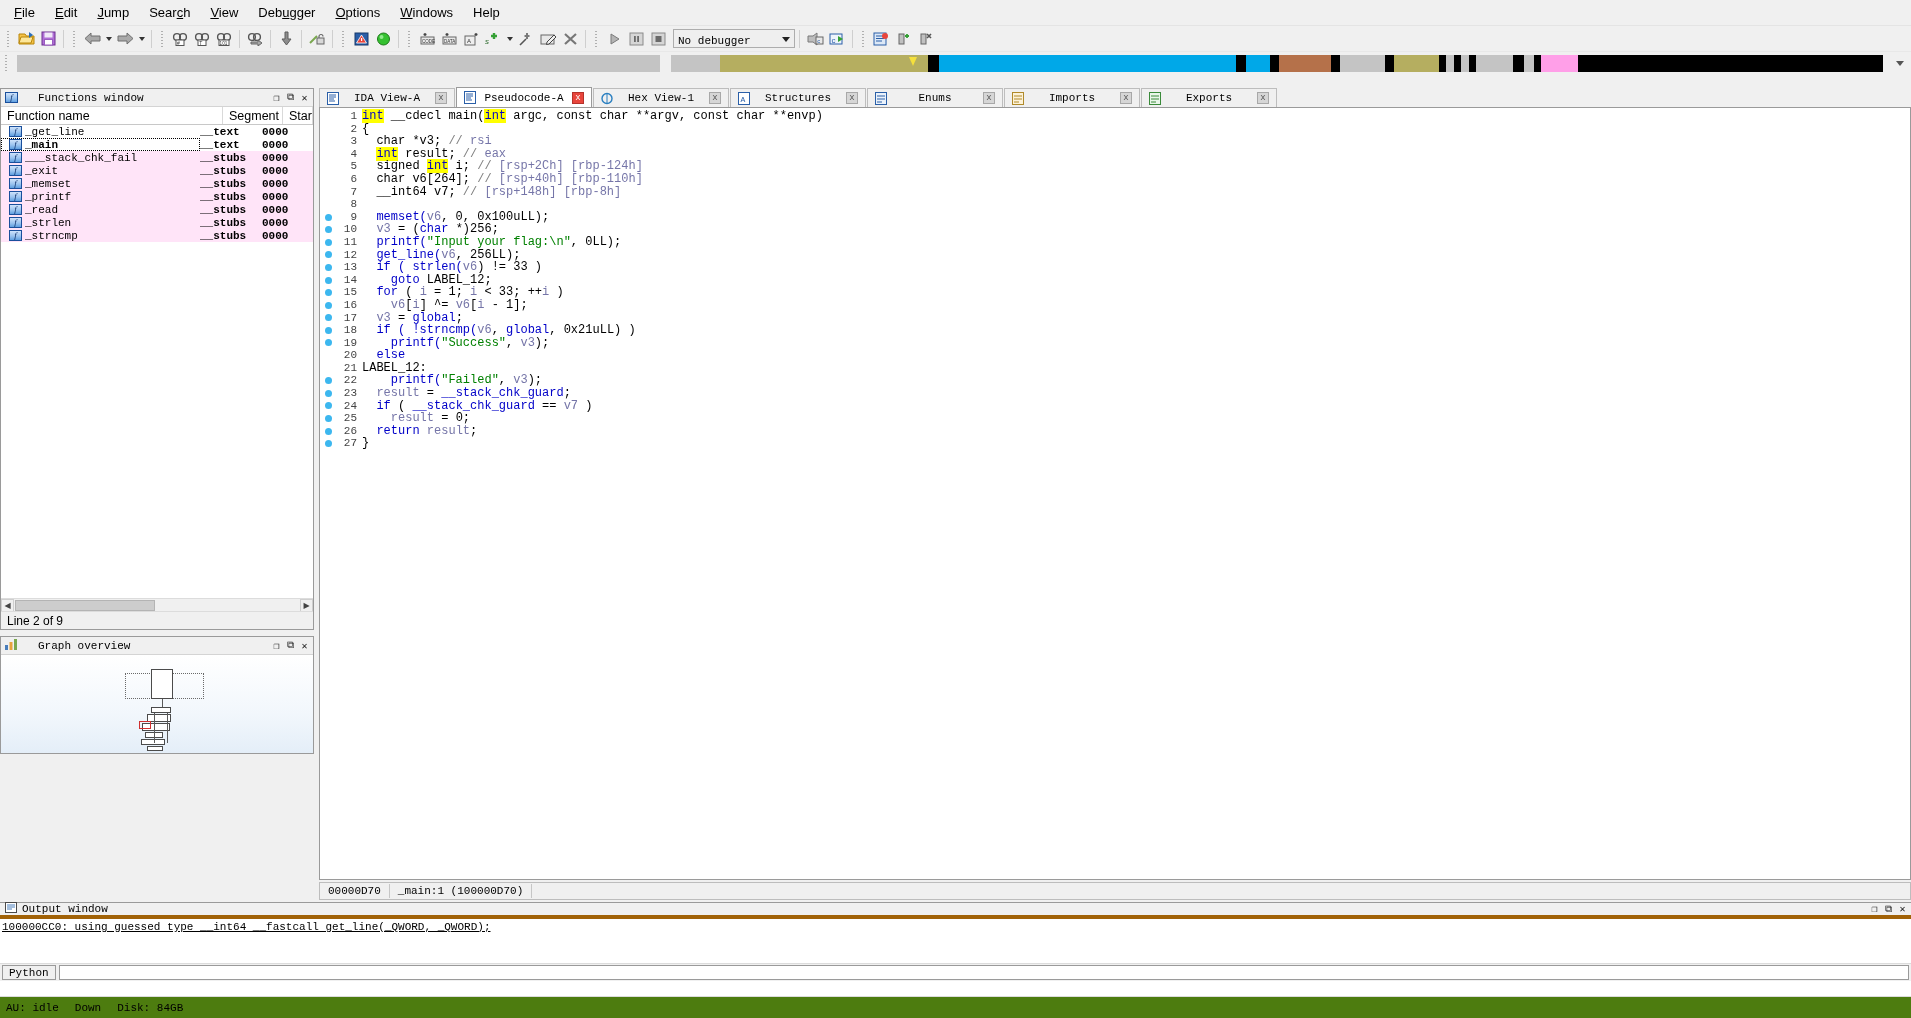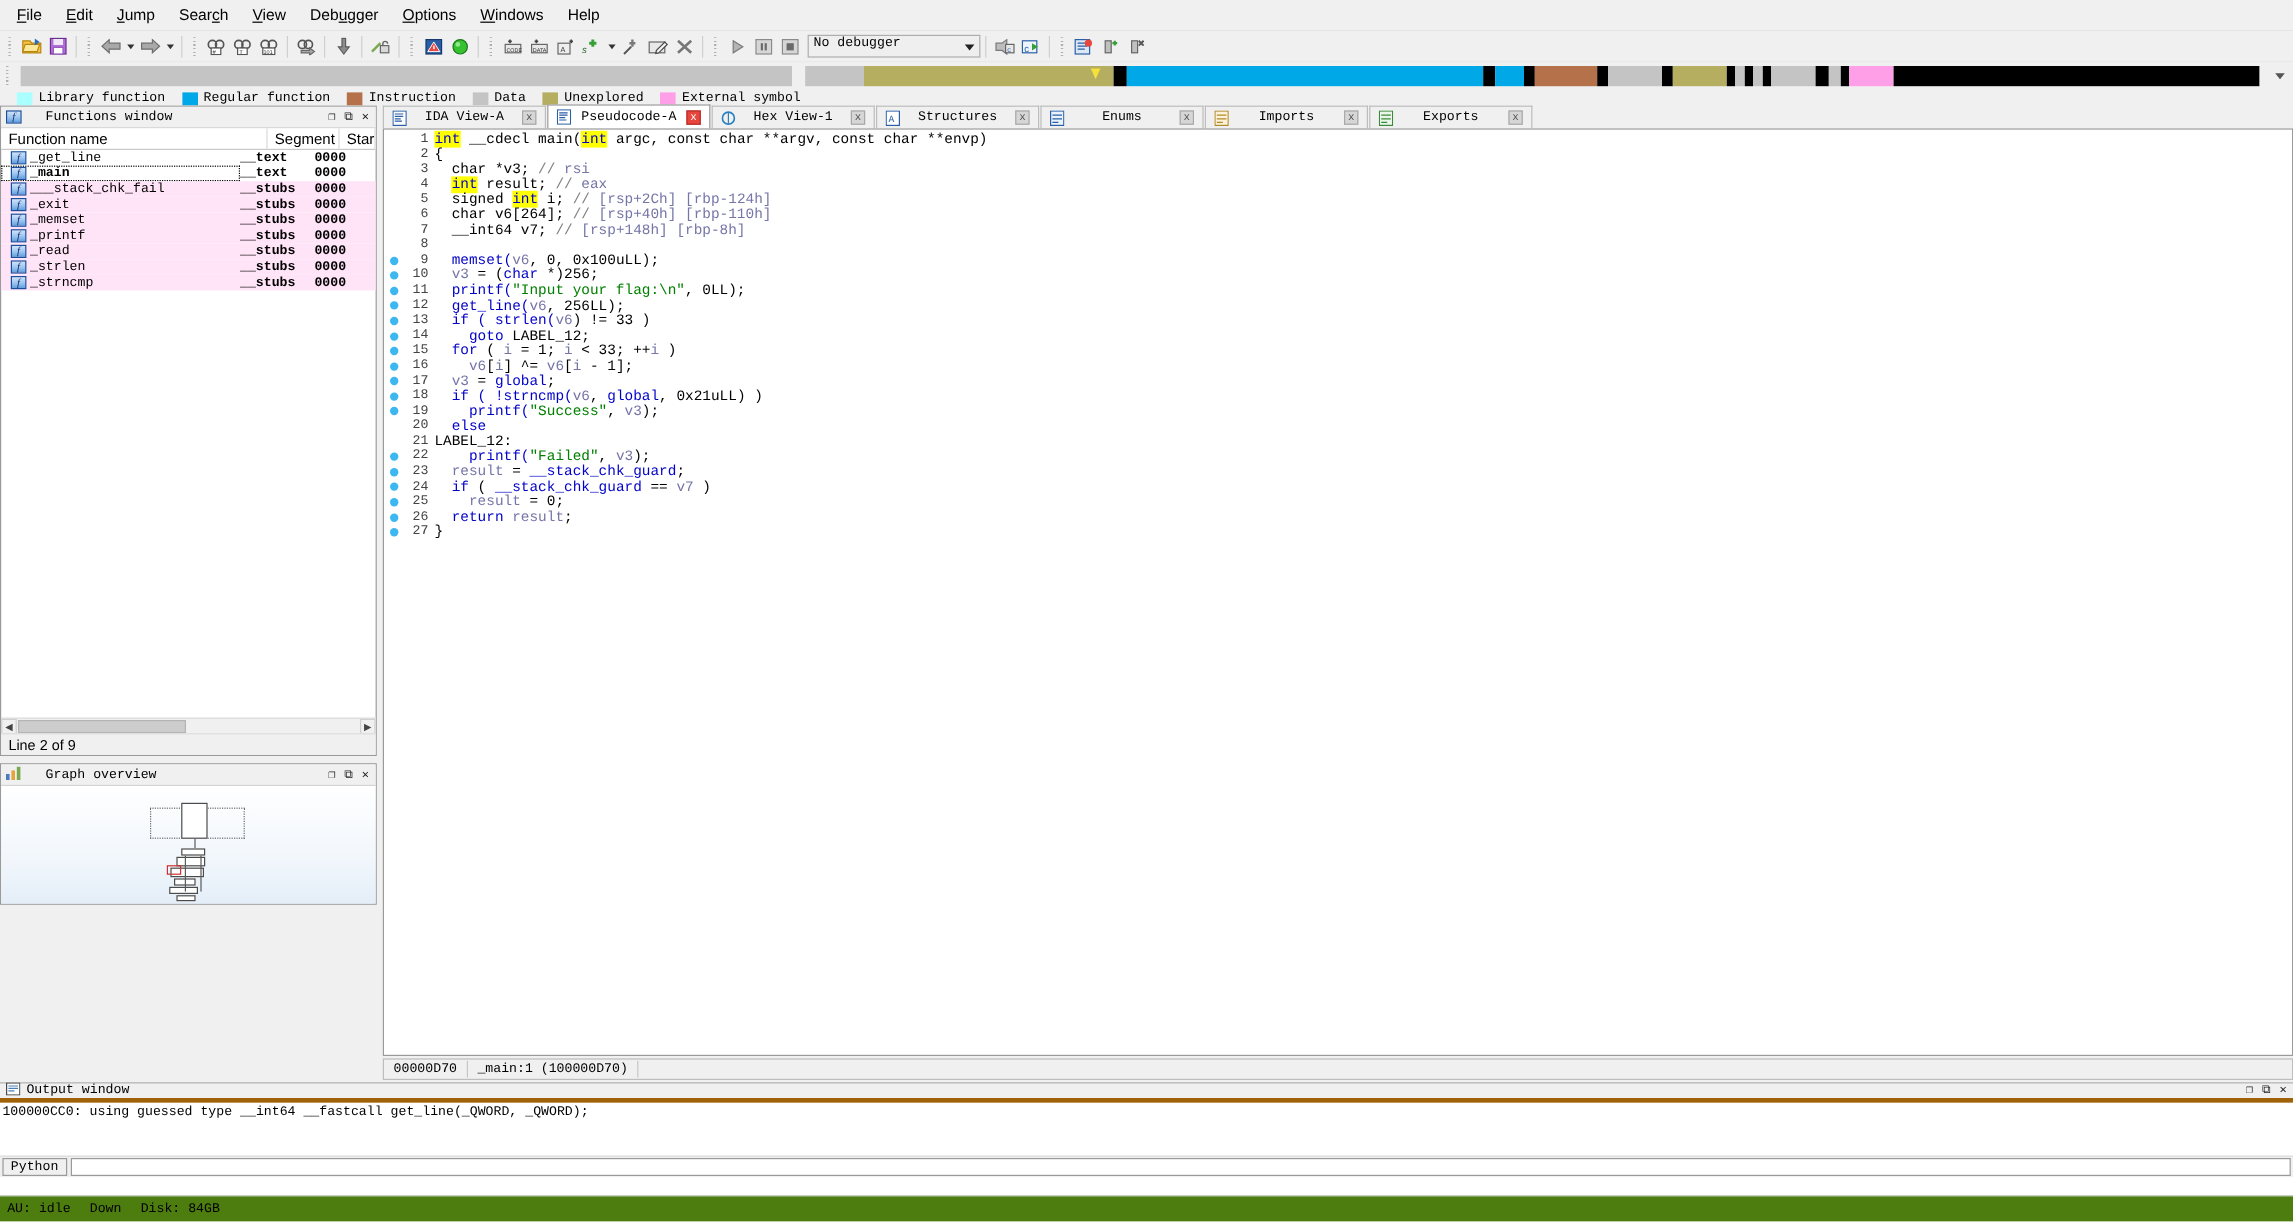--- a/index.html
+++ b/index.html
@@ -39,22 +39,22 @@
   }
   .tb-sep{ width:1px; height:18px; background:#cfcfcf; margin:0 4px; flex:none;}
   .tbtn {
     width:22px; height:22px; display:flex; align-items:center; justify-content:center;
     flex:none; cursor:default; border:1px solid transparent; border-radius:2px;
   }
   .tbtn svg { display:block; }
   .tbarrow{ width:11px; height:22px; display:flex; align-items:center; justify-content:center; flex:none;}
   .tbarrow::after{ content:""; border-left:3.5px solid transparent; border-right:3.5px solid transparent; border-top:4px solid #333; }
   .dbg-select{
-    width:144px; height:19px; background:#efefef; border:1px solid #adadad;
-    display:flex; align-items:flex-start; padding-left:4px; margin-left:4px;
+    width:122px; height:19px; background:#efefef; border:1px solid #adadad;
+    display:flex; align-items:flex-end; padding-left:4px; margin-left:4px;
     font-family:"Liberation Mono", monospace; font-size:11px; position:relative;
   }
   .dbg-select .dd{ position:absolute; right:4px; top:50%; margin-top:-2px;
     border-left:4px solid transparent; border-right:4px solid transparent; border-top:5px solid #222; }
 
   
   .navband-wrap{ height:22px; display:flex; align-items:center; background:#f0f0f0; }
   .navband{ position:relative; height:17px; flex:1; margin-left:4px; margin-right:6px;
             display:flex; overflow:hidden; }
   .navseg{ height:100%; }
@@ -152,21 +152,21 @@
   .editor-status .cell{ padding:0 8px; height:18px; display:flex; align-items:center; }
   .editor-status .sep{ width:1px; height:14px; background:#c6c6c6; }
 
   
   #output-window{ position:absolute; left:0; bottom:22px; width:1911px; height:94px;
                   background:#fff; border-top:1px solid #9a9a9a; }
   .out-title{ height:16px; background:#f0f0f0; display:flex; align-items:center; padding:0 2px 0 5px;
               font-family:"Liberation Mono",monospace; font-size:11px; border-bottom:4px solid #a16207;}
   .out-title .ttl{ flex:1; margin-left:5px;}
   .out-body{ height:44px; padding:2px 0 0 2px; font-family:"Liberation Mono",monospace; font-size:11px;
-             line-height:13px; background:#fff;}
+             line-height:13px; background:#fff;text-decoration:underline;}
   .out-input-row{ height:18px; display:flex; align-items:center; background:#f0f0f0; padding:0 2px; gap:3px;
                   border-top:1px solid #dcdcdc;}
   .py-btn{ height:15px; padding:0 6px; background:#f0f0f0; border:1px solid #9a9a9a;
            font-family:"Liberation Mono",monospace; font-size:11px; display:flex; align-items:center;}
   .out-input{ flex:1; height:15px; background:#fff; border:1px solid #9a9a9a; }
 
   
   #statusbar{ position:absolute; left:0; bottom:0; width:1911px; height:22px;
               background:#4d7c0f; display:flex; align-items:center;
               font-family:"Liberation Mono",monospace; font-size:11px; border-top:1px solid #dcdcdc;}
@@ -417,34 +417,20 @@
         <div class="navseg" style="width: 0.6%; background: rgb(0, 0, 0);"></div>
         <div class="navseg" style="width: 0.5%; background: rgb(196, 196, 196);"></div>
         <div class="navseg" style="width: 0.4%; background: rgb(0, 0, 0);"></div>
         <div class="navseg" style="width: 2%; background: rgb(255, 159, 232);"></div>
         <div class="navseg" style="width: 16.4%; background: rgb(0, 0, 0);"></div>
         <div class="navcursor" style="left: calc(48% - 4px);"></div>
       </div>
     <div class="navtail"></div>
   </div>
 
-  <div class="legend" id="legend">
-      <span class="sw" style="background: rgb(170, 255, 255);"></span>
-      <span class="lb">Library function</span>
-      <span class="sw" style="background: rgb(0, 168, 232);"></span>
-      <span class="lb">Regular function</span>
-      <span class="sw" style="background: rgb(181, 113, 74);"></span>
-      <span class="lb">Instruction</span>
-      <span class="sw" style="background: rgb(196, 196, 196);"></span>
-      <span class="lb">Data</span>
-      <span class="sw" style="background: rgb(181, 174, 96);"></span>
-      <span class="lb">Unexplored</span>
-      <span class="sw" style="background: rgb(255, 159, 232);"></span>
-      <span class="lb">External symbol</span>
-    </div>
 
   <div class="panel" id="functions-window">
     <div class="panel-title">
       <span class="fn-ico" style="margin:0">f</span>
       <span class="ttl">Functions window</span>
       <span class="tbox">❐</span>
       <span class="tbox">⧉</span>
       <span class="tbox">✕</span>
     </div>
     <div class="fn-header">

